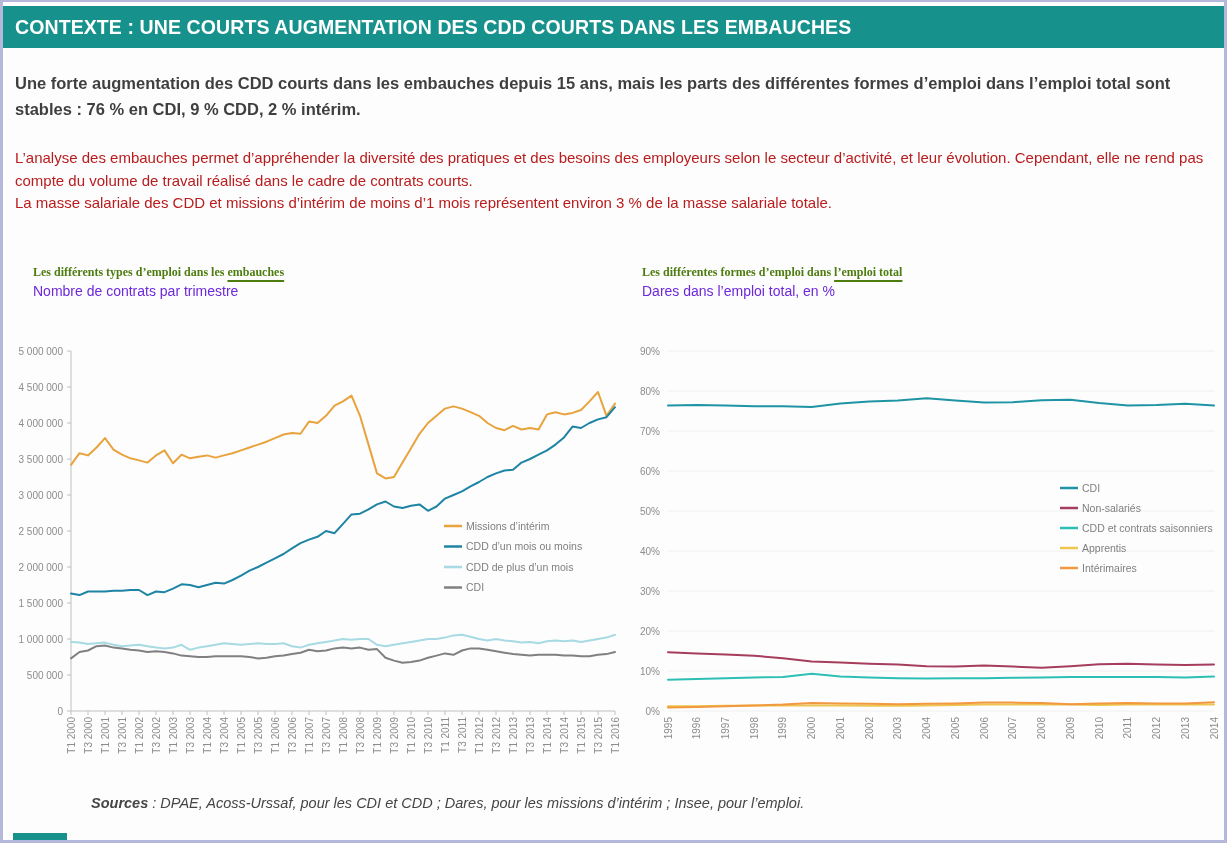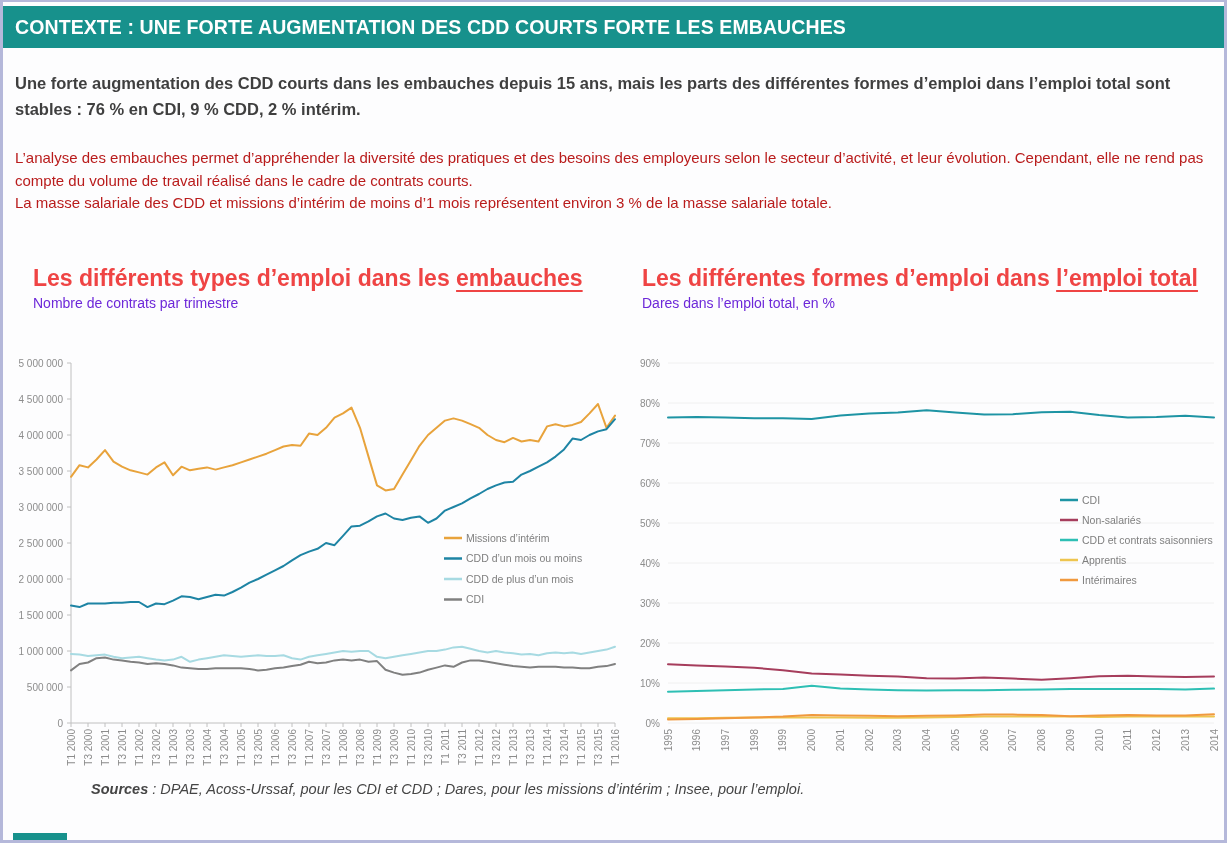--- a/index.html
+++ b/index.html
@@ -16,39 +16,39 @@
   .lead {
     margin:23px 18px 0 12px; font-size:16.5px; font-weight:bold;
     color:#3F3F3F; line-height:1.55;
   }
   .body-text {
     margin:25px 18px 0 12px; font-size:15px; color:#b91c1c; line-height:1.5;
   }
   .charts-row { display:flex; margin-top:50px; padding-left:8px; }
   .chart-block.left  { width:612px; }
   .chart-block.right { width:596px; margin-left:5px; }
-  .chart-title { font-size:23px; font-weight:bold; color:#ef4444; }
+  .chart-title { font-size:12px; font-weight:bold; color:#4d7c0f;font-family:Liberation Serif, serif; }
   .left  .chart-title, .left  .chart-subtitle { padding-left:22px; }
   .right .chart-title, .right .chart-subtitle { padding-left:14px; }
   .chart-title .underlined { text-decoration:underline; text-decoration-thickness:1.5px; text-underline-offset:4px; }
   .chart-subtitle { font-size:14px; color:#6d28d9; margin-top:3px; }
   svg.chart { display:block; margin-top:40px; }
   svg.chart text.tick   { font-family:"Liberation Sans", sans-serif; font-size:10px;  fill:#8C8C8C; }
   svg.chart text.legend { font-family:"Liberation Sans", sans-serif; font-size:10.5px; fill:#7F7F7F; }
-  .sources { padding-left:88px; font-size:14.5px; color:#454545; font-style:italic; }
+  .sources { margin-top:26px; padding-left:88px; font-size:14.5px; color:#454545; font-style:italic; }
   .sources .src-label { font-weight:bold; }
   .next-stub { position:absolute; left:10px; bottom:0; width:54px; height:7px; background:#17918C; }
 </style>
 </head>
 <body>
 
 <div class="page">
 
   <div class="banner">
-    <span>CONTEXTE : UNE FORTE AUGMENTATION DES CDD COURTS FORTE LES EMBAUCHES</span>
+    <span>CONTEXTE : UNE COURTS AUGMENTATION DES CDD COURTS DANS LES EMBAUCHES</span>
   </div>
 
   <div class="lead">Une forte augmentation des CDD courts dans les embauches depuis 15 ans, mais les parts des différentes formes d’emploi dans l’emploi total sont stables : 76 % en CDI, 9 % CDD, 2 % intérim.</div>
 
   <div class="body-text">
     <div>L’analyse des embauches permet d’appréhender la diversité des pratiques et des besoins des employeurs selon le secteur d’activité, et leur évolution. Cependant, elle ne rend pas compte du volume de travail réalisé dans le cadre de contrats courts.</div>
     <div>La masse salariale des CDD et missions d’intérim de moins d’1 mois représentent environ 3 % de la masse salariale totale.</div>
   </div>
 
   <div class="charts-row">

